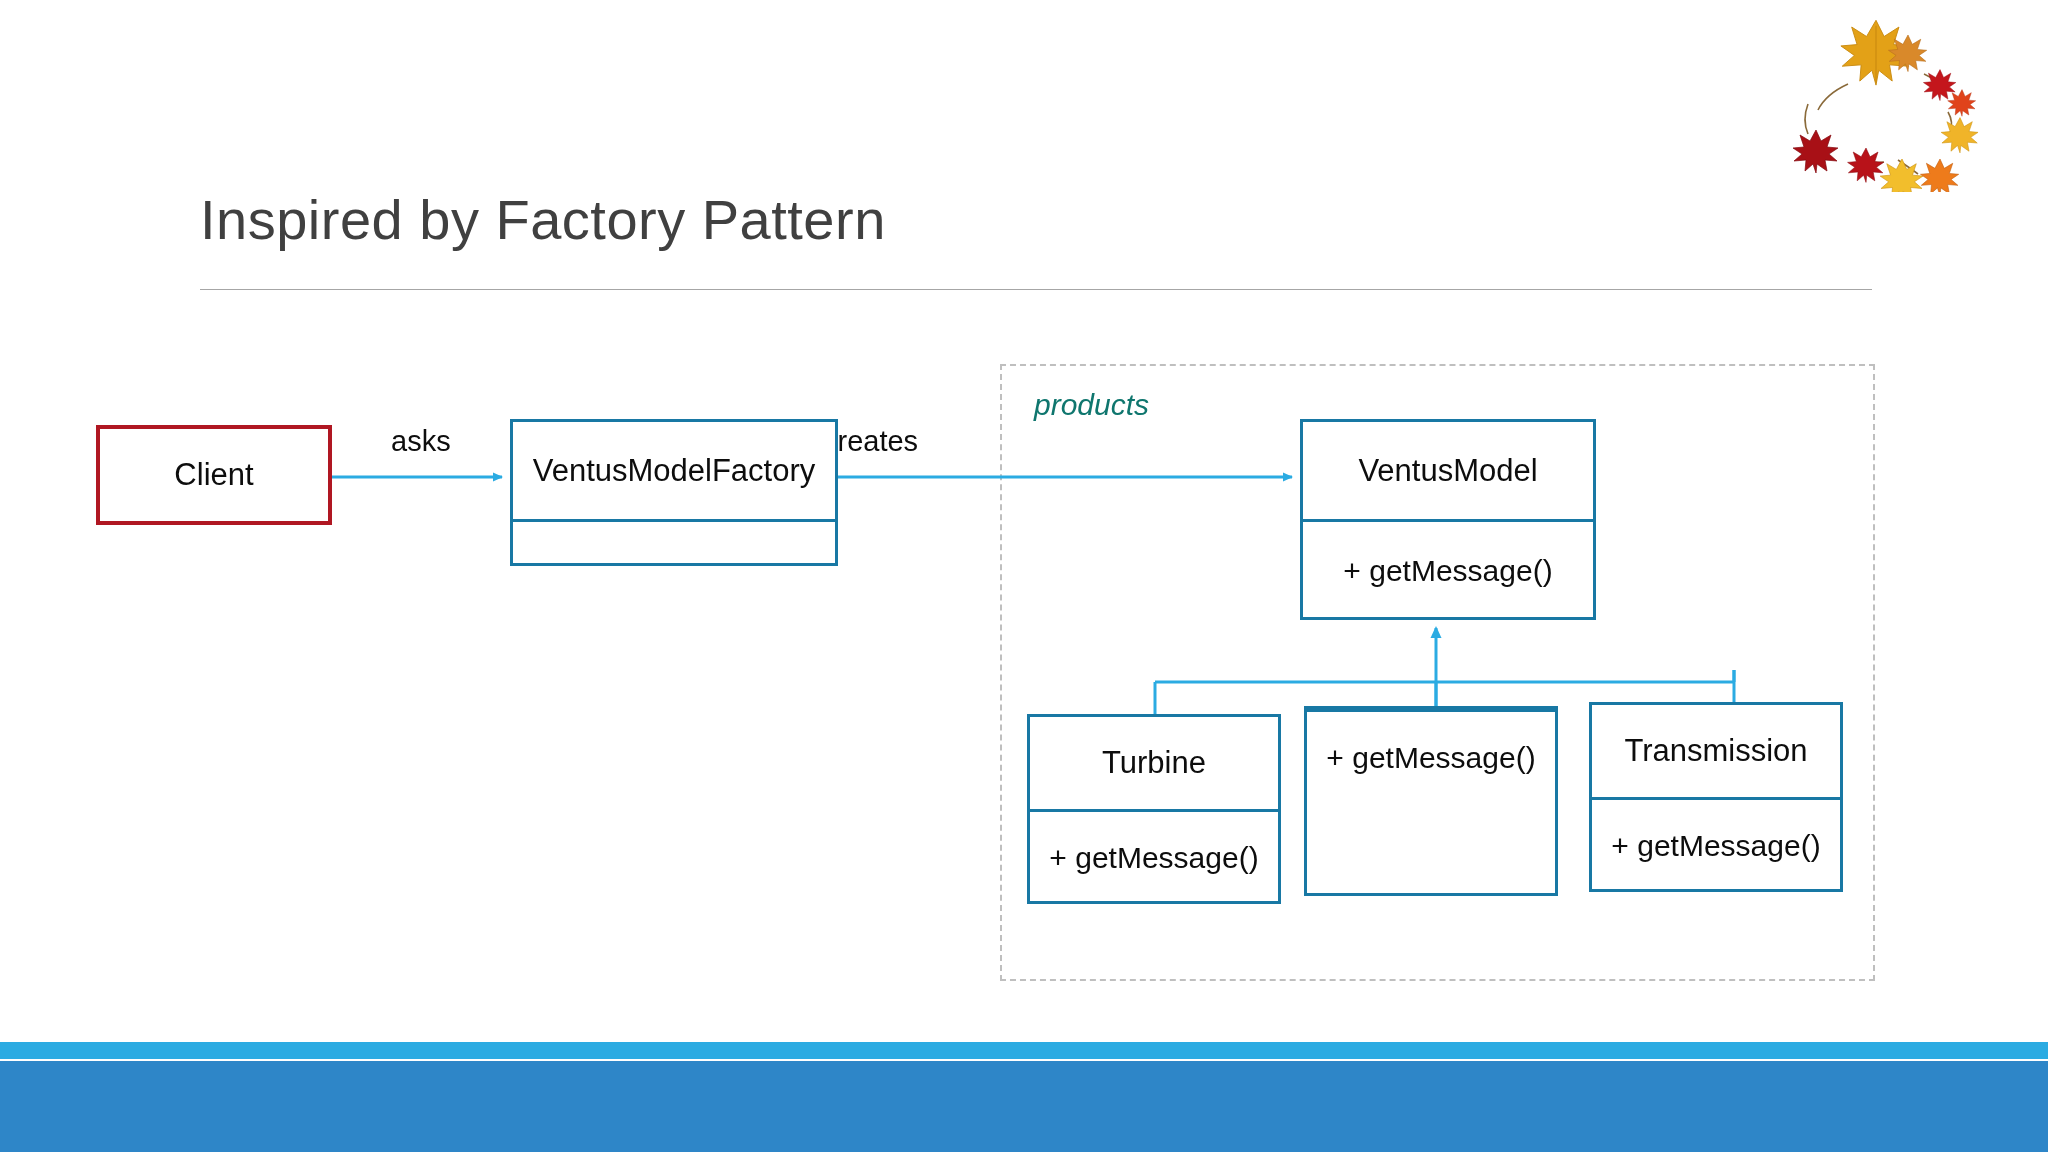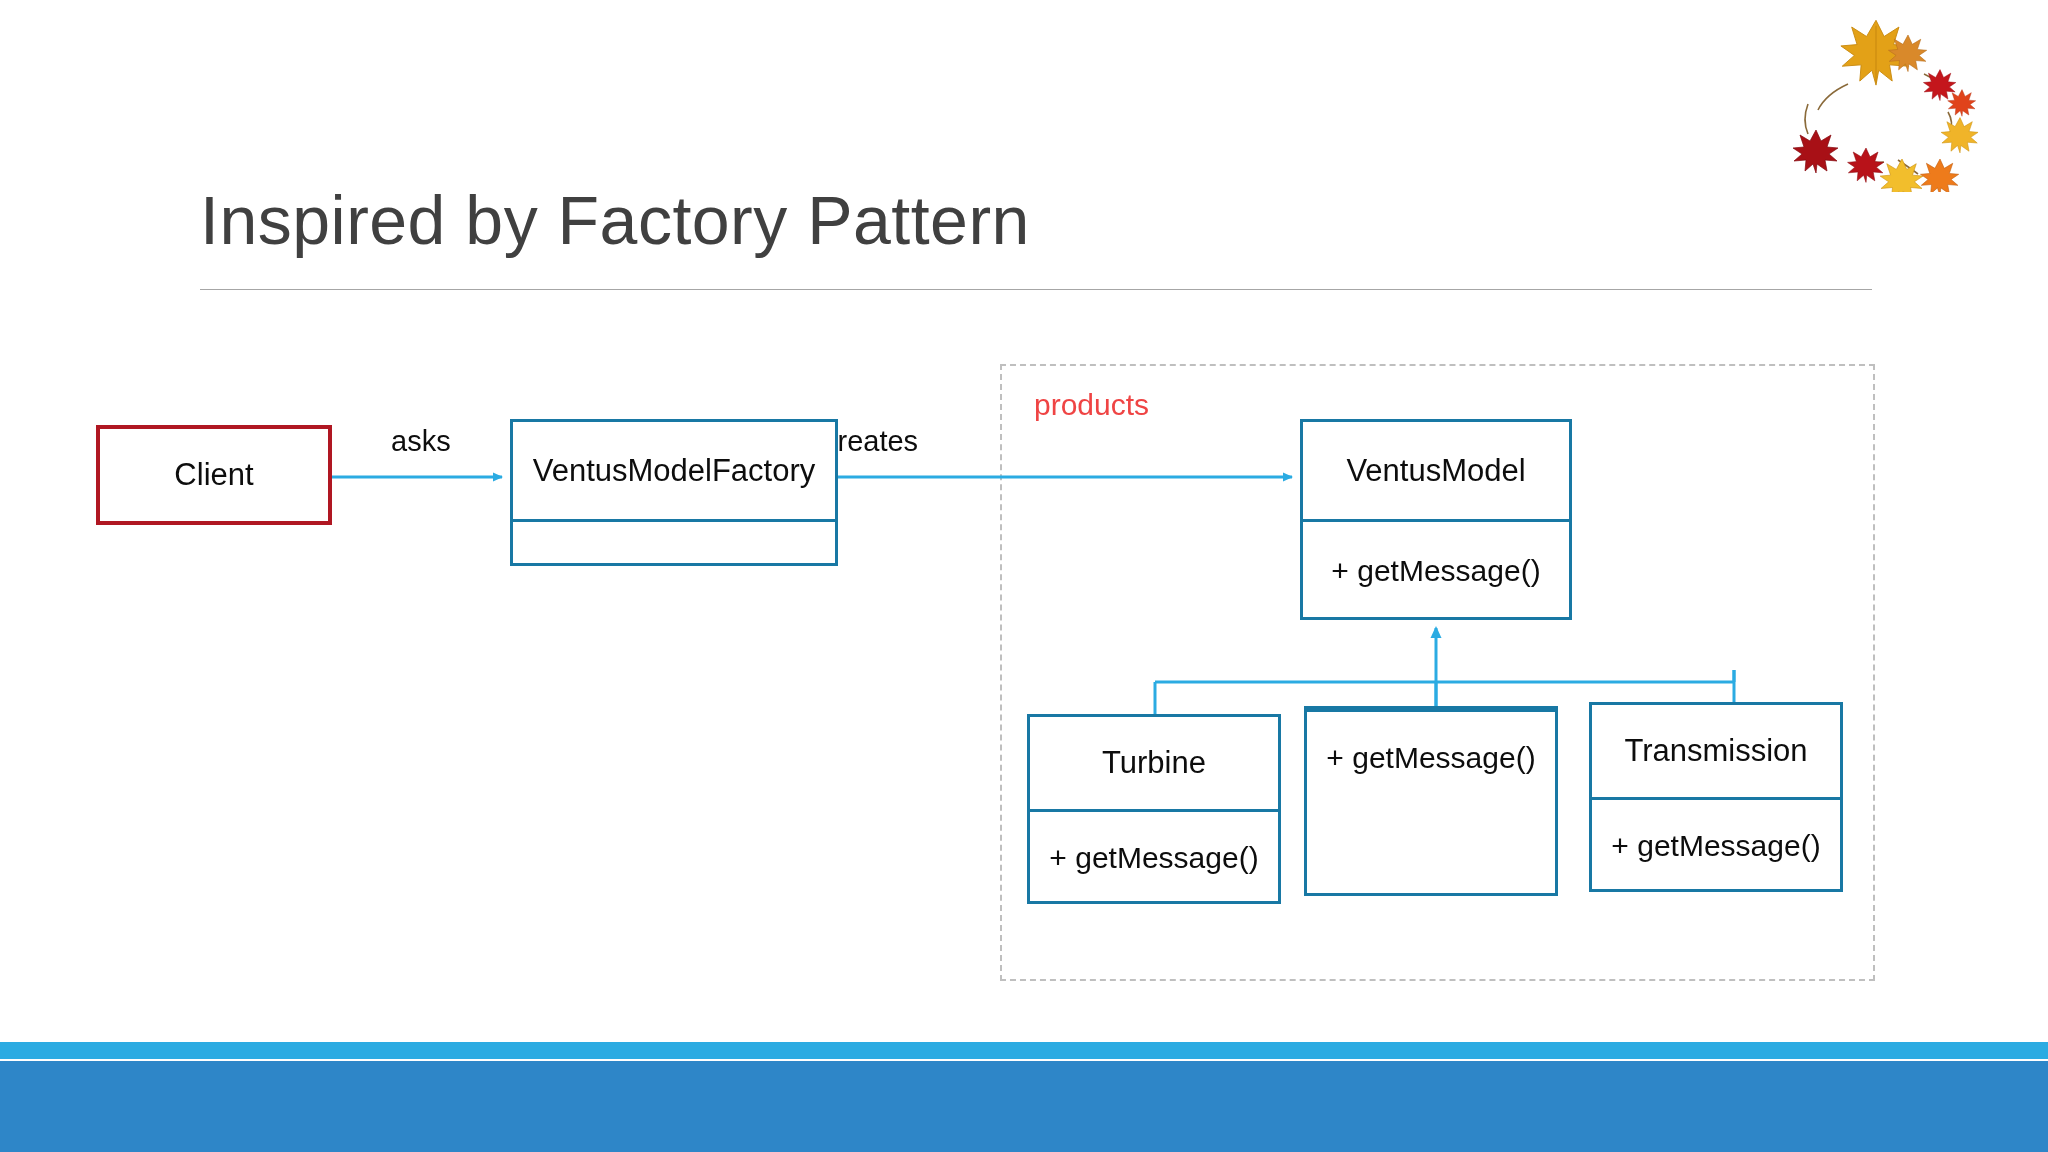--- a/index.html
+++ b/index.html
@@ -27,21 +27,21 @@
 
   
   #title-block {
     position: absolute;
     left: 200px;
     top: 168px;
     width: 1500px;
     height: 130px;
   }
   #page-title {
-    font-size: 68px;
+    font-size: 56px;
     font-weight: 300;
     color: #404040;
     letter-spacing: 0.5px;
     line-height: 104px;
     white-space: nowrap;
     font-family: "Liberation Sans", sans-serif;
   }
   #title-rule {
     position: absolute;
     left: 200px;
@@ -115,21 +115,21 @@
     width: 328px;
     height: 147px;
   }
   #factory-box .c1 { height: 97px; }
   #factory-box .c2 { height: 98px; }
 
   
   #model-box {
     left: 1300px;
     top: 419px;
-    width: 272px;
+    width: 296px;
     height: 201px;
   }
   #model-box .c1 { height: 97px; }
   #model-box .c2 { height: 98px; }
 
   
   .sub-box { width: 254px; height: 190px; }
   .sub-box .c1 { height: 92px; }
   .sub-box .c2 { height: 92px; }
   #turbine-box     { left: 1027px; top: 714px; }
@@ -145,22 +145,23 @@
     height: 617px;
     border: 2px dashed #bfbfbf;
     box-sizing: border-box;
     background: transparent;
   }
   #products-label {
     position: absolute;
     left: 1034px;
     top: 388px;
     font-size: 30px;
-    color: #ef4444;
+    color: #0f766e;
     white-space: nowrap;
+    font-style: italic;
   }
 
   
   .edge-label {
     position: absolute;
     font-size: 29px;
     color: #0d0d0d;
     white-space: nowrap;
   }
   #label-asks    { left: 391px; top: 425px; text-align: right; }

